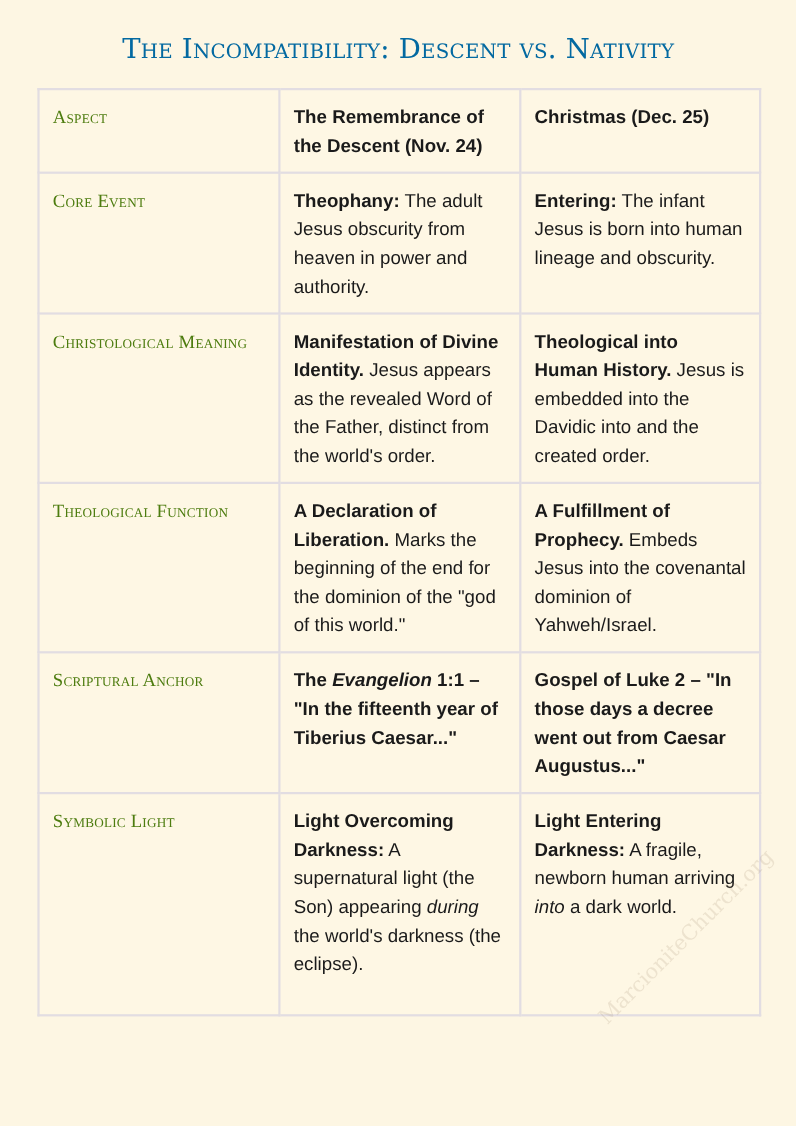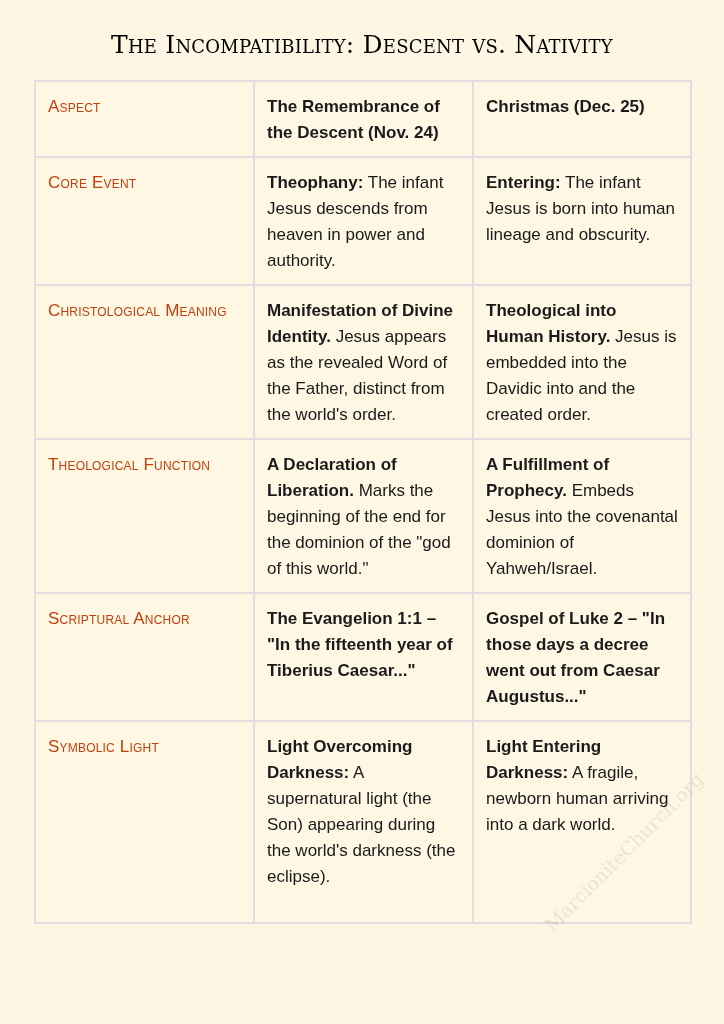--- a/index.html
+++ b/index.html
@@ -17,21 +17,21 @@
     }
     .title {
       position: absolute;
       top: 30px;
       left: 0;
       width: 724px;
       text-align: center;
       font-family: "DejaVu Serif", serif;
       font-variant: small-caps;
       font-size: 25px;
-      color: #000000;
+      color: #0369a1;
       letter-spacing: 0.2px;
       margin: 0;
       font-weight: normal;
     }
     table.compare {
       position: absolute;
       top: 80px;
       left: 34px;
       width: 656px;
       border-collapse: collapse;
@@ -42,30 +42,30 @@
       border: 2px solid #e2dde2;
       vertical-align: top;
       padding: 12px 12px 10px 12px;
       font-size: 17px;
       line-height: 26px;
     }
     col.c1 { width: 219px; }
     col.c2 { width: 219px; }
     col.c3 { width: 218px; }
     .aspect {
-      font-family: Liberation Sans, sans-serif;
+      font-family: Liberation Serif, serif;
       font-variant: small-caps;
-      color: #c2410c;
+      color: #4d7c0f;
       font-size: 18px;
       line-height: 24px;
       letter-spacing: 0.2px;
       margin-top: 16px;
     }
     .b { font-weight: bold; }
-    .i { }
+    .i { font-style: italic; }
     .watermark {
       position: absolute;
       left: 540px;
       top: 920px;
       transform: rotate(-45deg);
       transform-origin: left top;
       font-family: "DejaVu Serif", serif;
       font-size: 19px;
       color: rgba(160, 140, 110, 0.18);
       white-space: nowrap;
@@ -85,21 +85,21 @@
     </colgroup>
   <tbody>
       <tr>
     <td class="aspect">Aspect</td>
     <td class="b">The Remembrance of the Descent (Nov. 24)</td>
     <td class="b">Christmas (Dec. 25)</td>
   </tr>
 
   <tr>
     <td class="aspect">Core Event</td>
-    <td><span class="b">Theophany:</span><span> The infant Jesus descends from heaven in power and authority.</span></td>
+    <td><span class="b">Theophany:</span><span> The adult Jesus obscurity from heaven in power and authority.</span></td>
     <td><span class="b">Entering:</span><span> The infant Jesus is born into human lineage and obscurity.</span></td>
   </tr>
 
   <tr>
     <td class="aspect">Christological Meaning</td>
     <td><span class="b">Manifestation of Divine Identity.</span><span> Jesus appears as the revealed Word of the Father, distinct from the world's order.</span></td>
     <td><span class="b">Theological into Human History.</span><span> Jesus is embedded into the Davidic into and the created order.</span></td>
   </tr>
 
   <tr>

